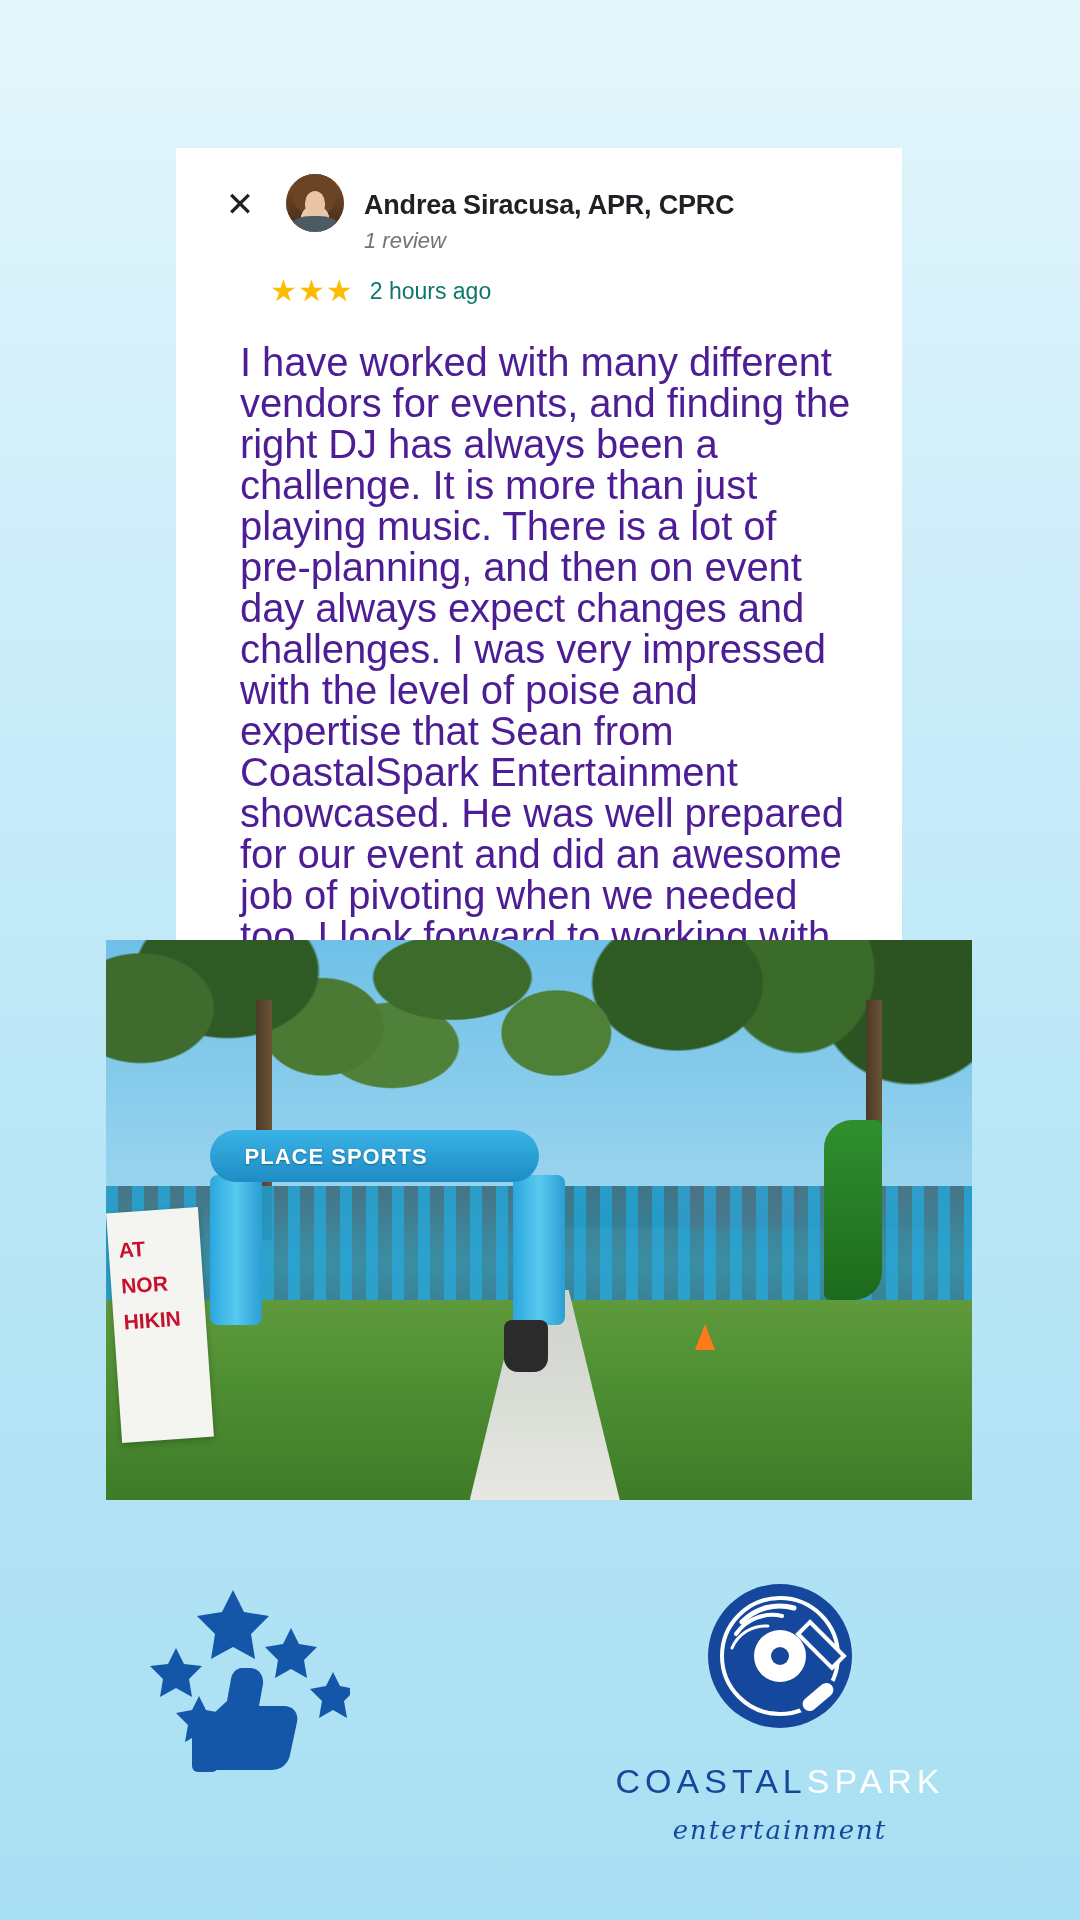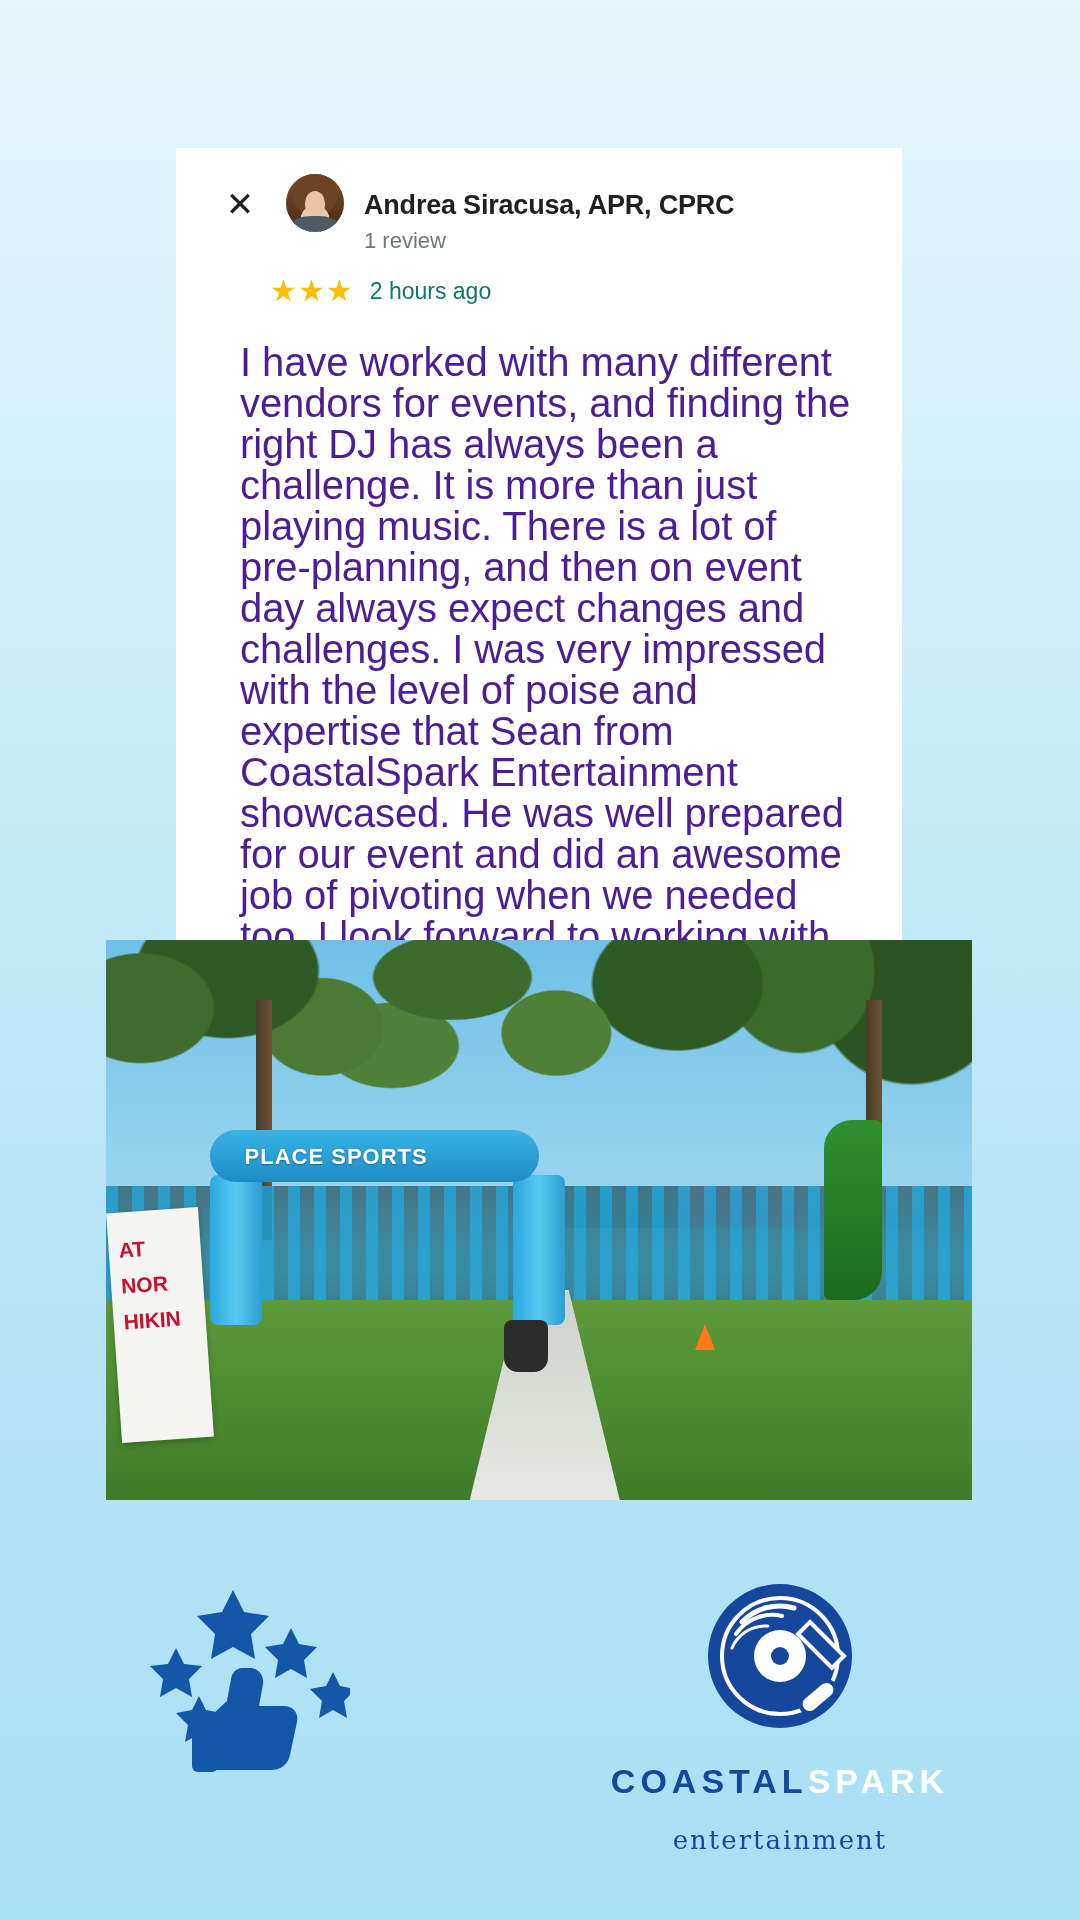--- a/index.html
+++ b/index.html
@@ -96,20 +96,21 @@
     font-weight: bold;
     color: #202124;
     letter-spacing: -0.2px;
     line-height: 1.15;
   }
 
   .review-count {
     font-size: 22px;
     color: #70757a;
     margin-top: 7px;
+    font-style: italic;
   }
 
   .meta-row {
     display: flex;
     align-items: center;
     margin-top: 22px;
     padding-left: 58px;
   }
 
   .stars {
@@ -293,29 +294,30 @@
     top: 1570px;
     width: 360px;
     text-align: center;
   }
   .brand-mark { margin: 0 auto; display: block; }
   .brand-name {
     margin-top: 12px;
     font-size: 34px;
     letter-spacing: 5px;
     color: #15489c;
-    font-weight: bold;
+    font-weight: normal;
   }
   .brand-name .light { color: #ffffff; }
   .brand-sub {
-    margin-top: 24px;
+    margin-top: 14px;
     font-size: 26px;
     color: #15489c;
     letter-spacing: 2px;
     font-family: "DejaVu Serif", serif;
+    font-style: italic;
   }
 </style>
 </head>
 <body>
 
 <div class="canvas">
 
   <div class="review-card">
 
     <div class="review-head">

